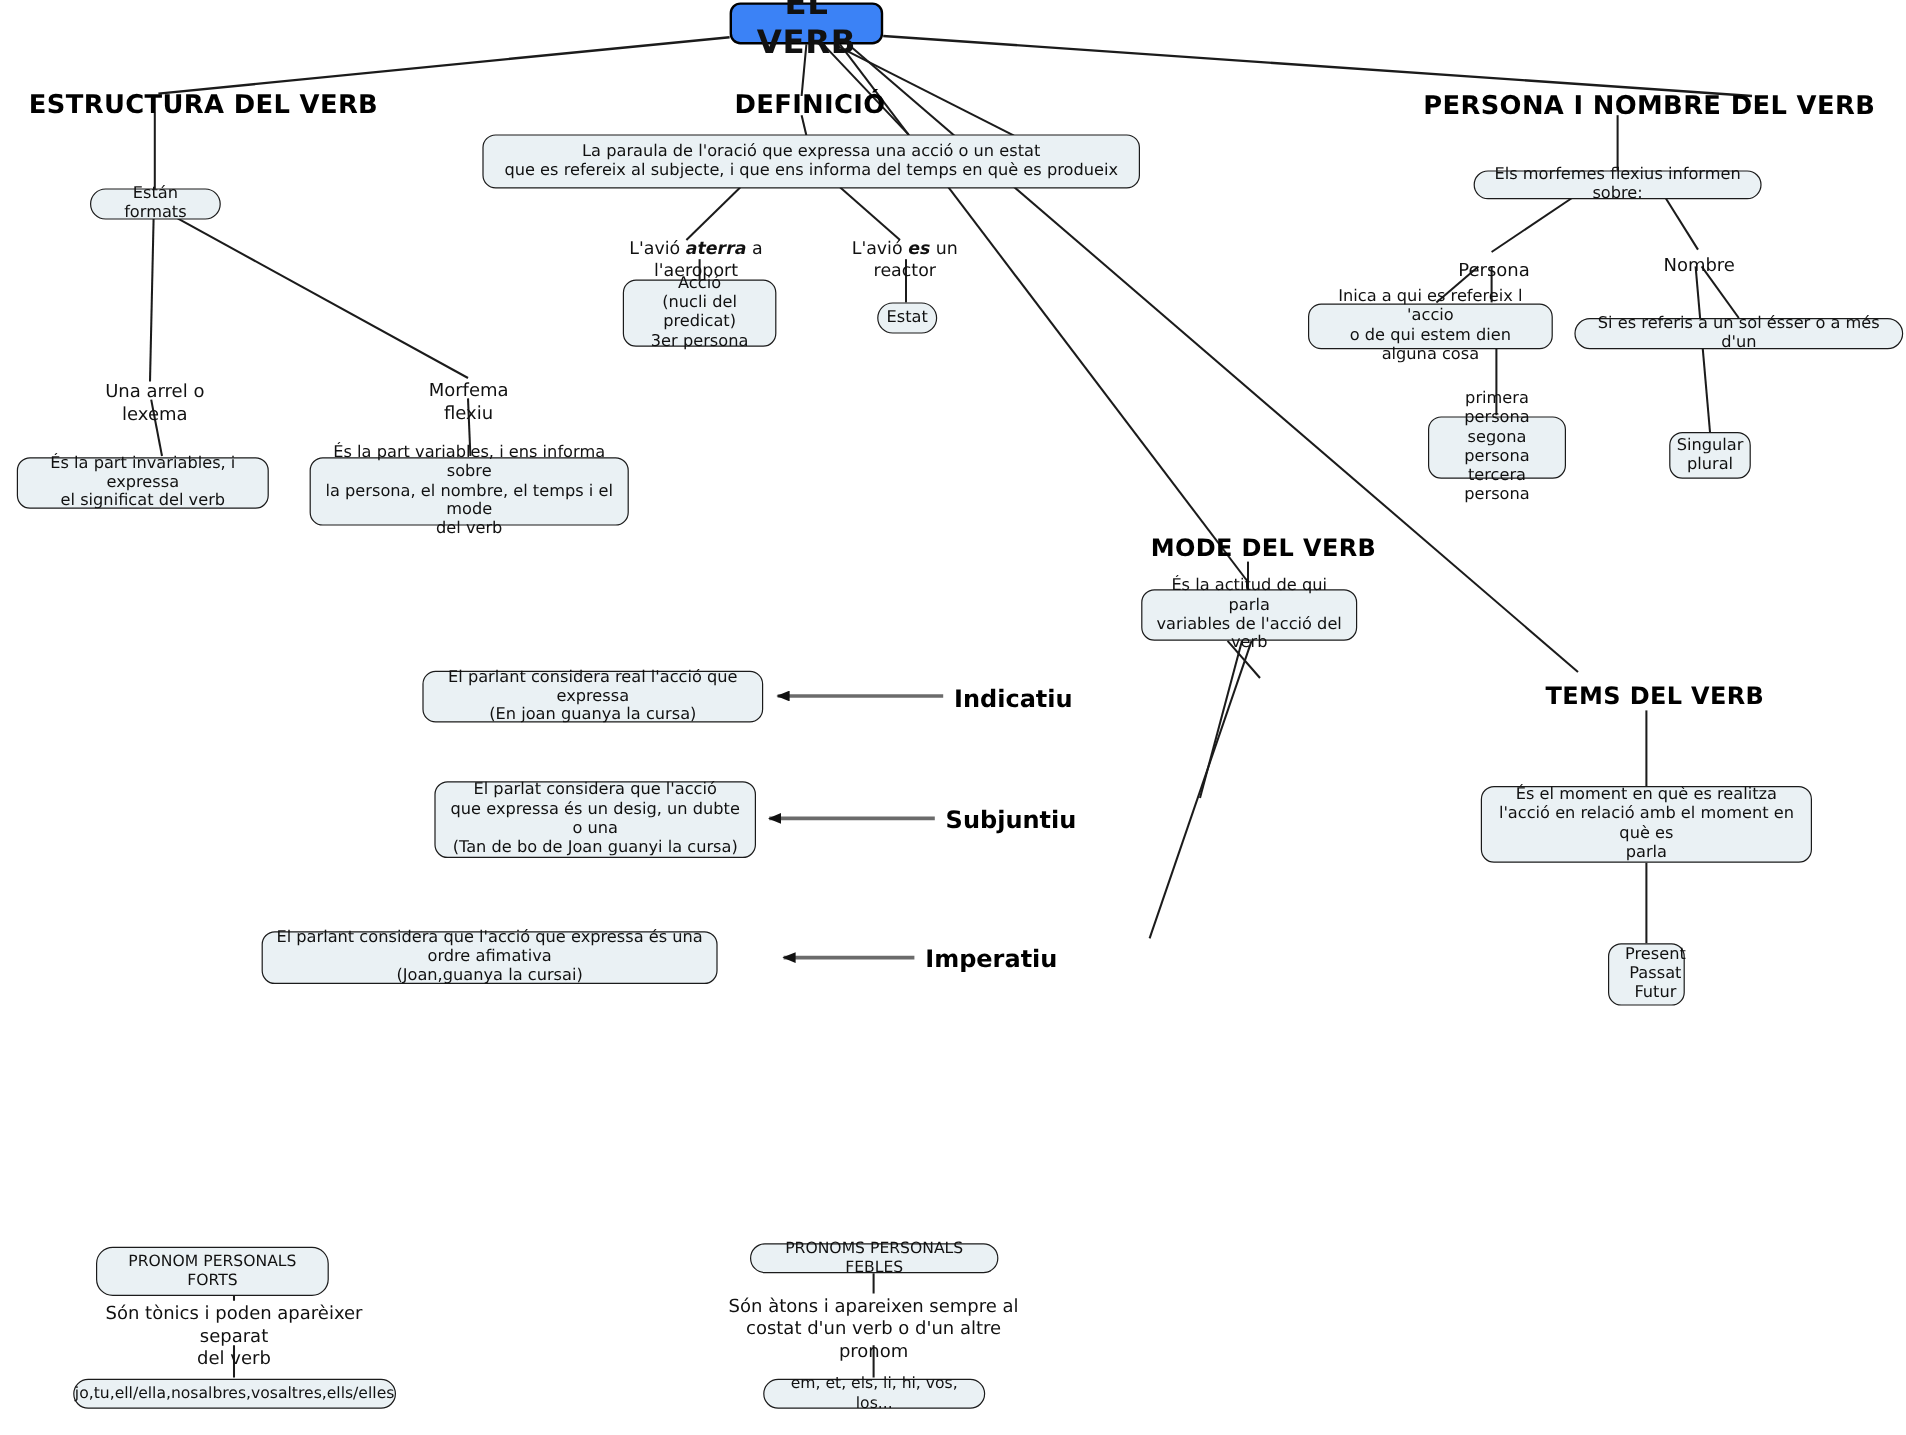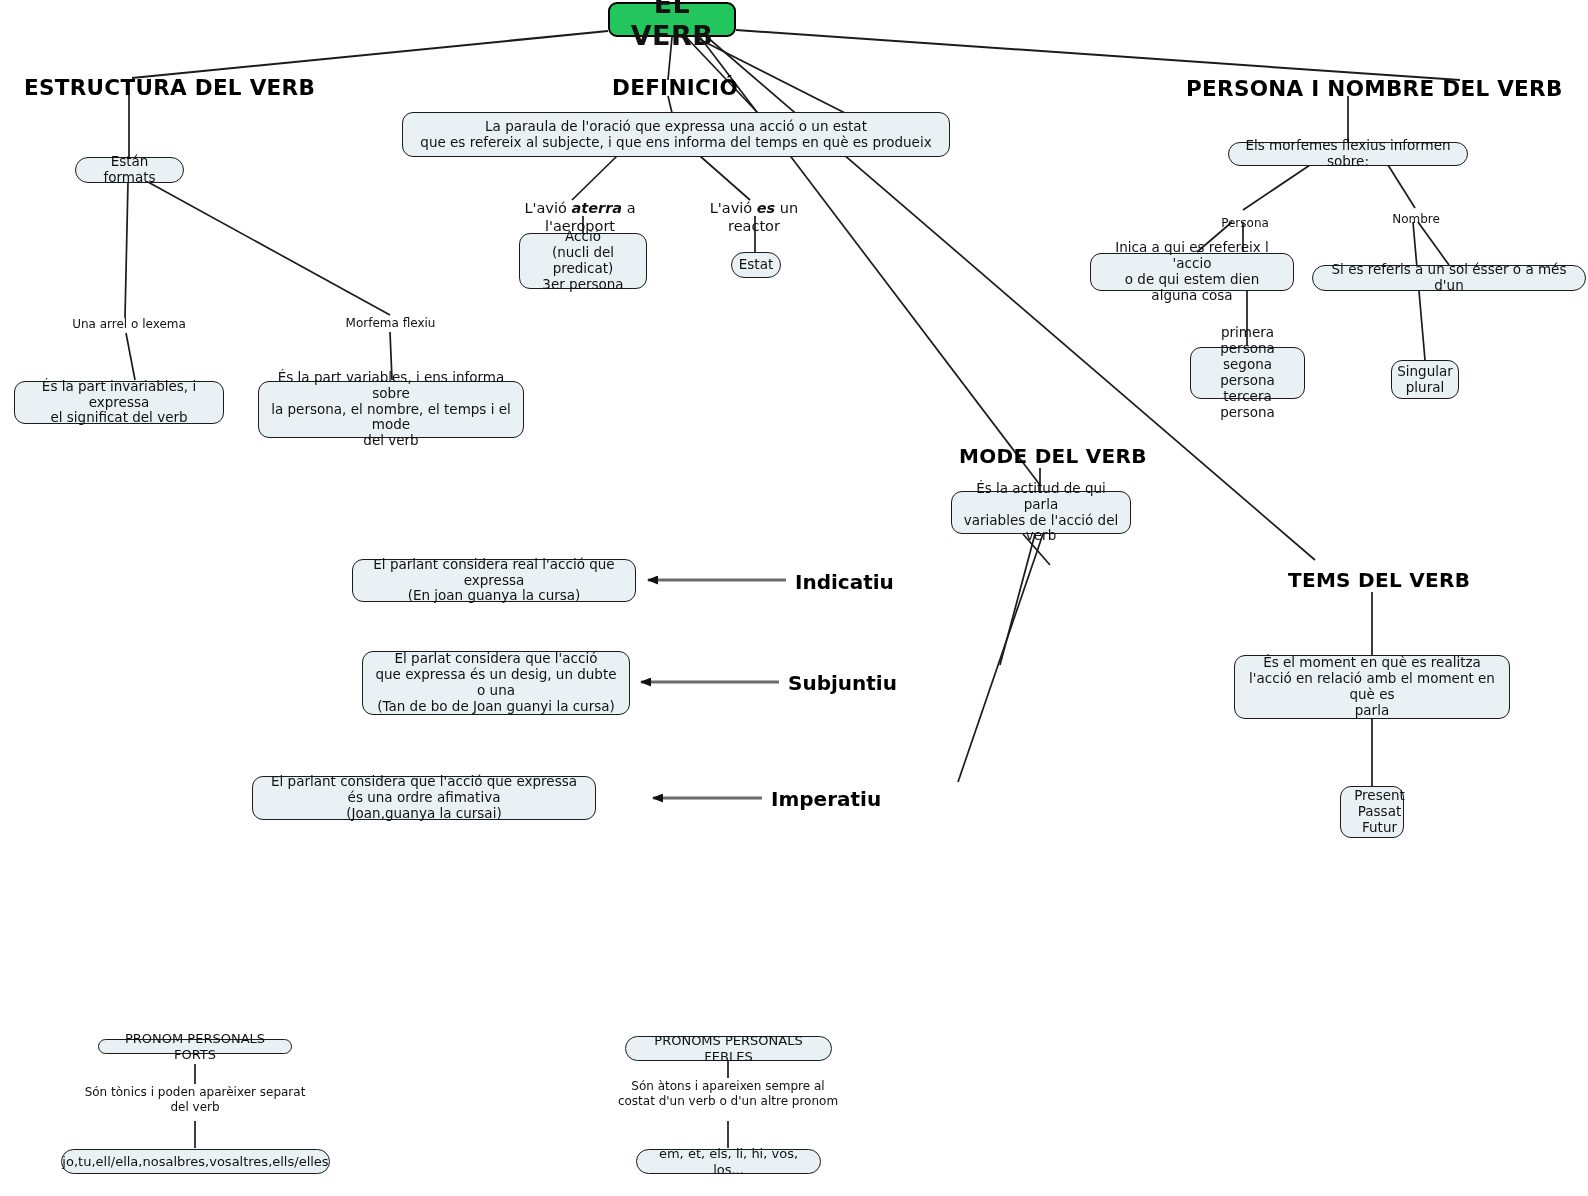--- a/index.html
+++ b/index.html
@@ -14,21 +14,21 @@
     border:1.6px solid #1b1b1b;
     border-radius:11px;
     text-align:center;
     color:#111;
     line-height:1.18;
     padding:4px 9px;
     white-space:pre-line;
     display:flex;align-items:center;justify-content:center;
   }
   .node.root{
-    background:#22c55e;
+    background:#3b82f6;
     border:2px solid #000;
     border-radius:9px;
     font-weight:bold;
     font-size:27px;
     letter-spacing:.5px;
   }
   .node.small{font-size:13.5px;text-align:center;}
   .node.tiny{font-size:13px;}
   .node.pill{border-radius:14px;}
 
@@ -37,21 +37,21 @@
     font-weight:bold;
     color:#000;
     white-space:nowrap;
     letter-spacing:.3px;
   }
   .heading.big{font-size:21.5px;}
   .heading.mode{font-size:20px;}
 
   .linklabel{
     position:absolute;
-    font-size:12px;
+    font-size:15px;
     color:#111;
     white-space:pre-line;
     text-align:center;
     line-height:1.25;
   }
   .linklabel.bolditalicline{font-size:14.5px;}
   .linklabel b{font-weight:bold;font-style:italic;}
 
   .modelabel{
     position:absolute;
@@ -200,37 +200,37 @@
   </div>
 
   <div class="modelabel" style="left:788px;top:671px;">Subjuntiu</div>
   <div class="node small" style="left:362px;top:651px;width:268px;height:64px;">
     <span>El parlat considera que l'acció
 que expressa és un desig, un dubte o una
 (Tan de bo de Joan guanyi la cursa)</span>
   </div>
 
   <div class="modelabel" style="left:771px;top:787px;">Imperatiu</div>
-  <div class="node small" style="left:218px;top:776px;width:344px;height:44px;margin-left:34px;">
+  <div class="node small" style="left:218px;top:776px;width:380px;height:44px;">
     <span>El parlant considera que l'acció que expressa és una ordre afimativa
 (Joan,guanya la cursai)</span>
   </div>
 
   <div class="node small" style="left:1234px;top:655px;width:276px;height:64px;">
     <span>És el moment en què es realitza
 l'acció en relació amb el moment en què es
 parla</span>
   </div>
   <div class="node small" style="left:1340px;top:786px;width:64px;height:52px;padding-left:24px;">
     <span>Present
 Passat
 Futur</span>
   </div>
 
-  <div class="node tiny pill" style="left:98px;top:1039px;width:194px;height:15px;text-align:center;">
+  <div class="node tiny pill" style="left:80px;top:1039px;width:194px;height:41px;text-align:center;">
     <span>PRONOM PERSONALS FORTS</span>
   </div>
   <div class="linklabel" style="left:73px;top:1085px;width:244px;">Són tònics i poden aparèixer separat
 del verb</div>
   <div class="node tiny pill" style="left:61px;top:1149px;width:269px;height:25px;">
     <span>jo,tu,ell/ella,nosalbres,vosaltres,ells/elles</span>
   </div>
 
   <div class="node tiny pill" style="left:625px;top:1036px;width:207px;height:25px;">
     <span>PRONOMS PERSONALS FEBLES</span>

